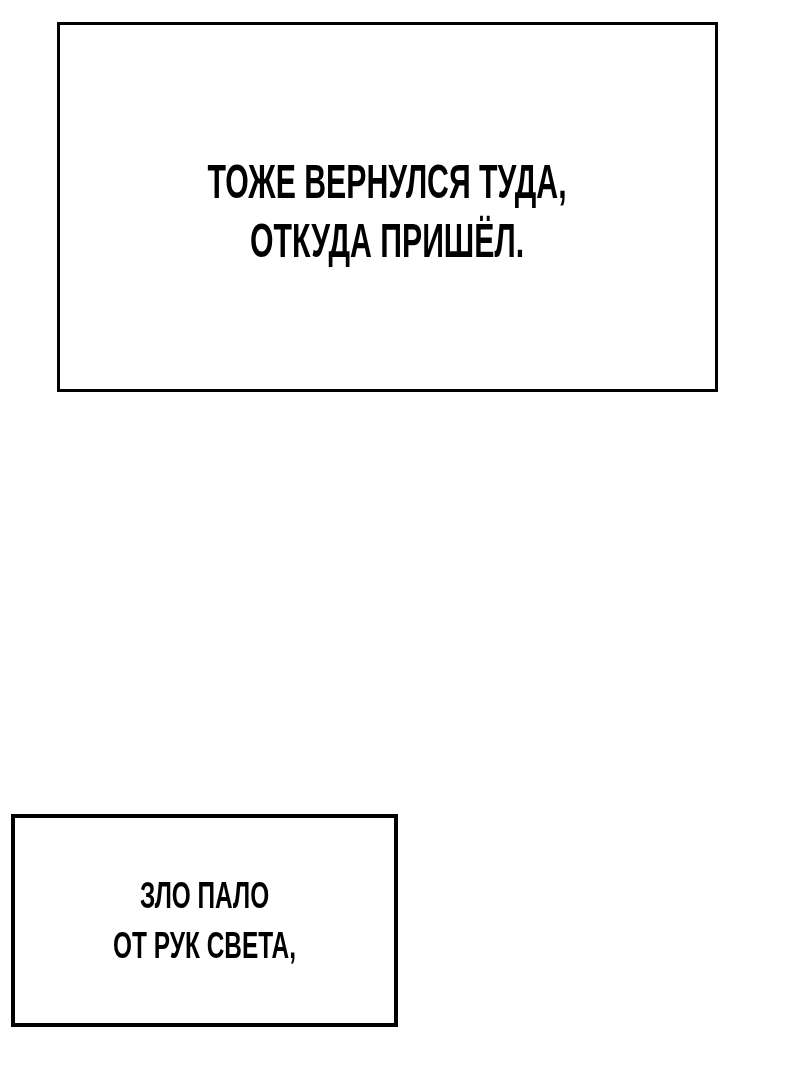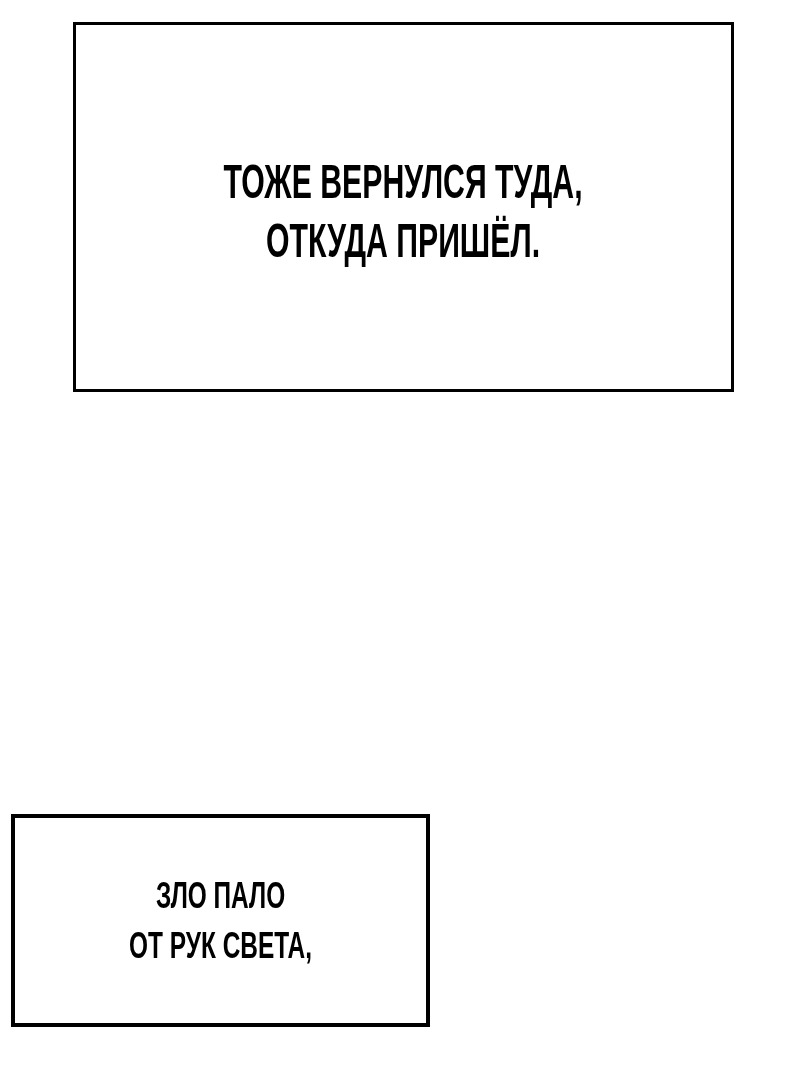--- a/index.html
+++ b/index.html
@@ -23,36 +23,36 @@
     justify-content: center;
   }
   .caption-text {
     text-align: center;
     font-weight: 700;
     color: #000000;
     white-space: nowrap;
     transform-origin: 50% 50%;
   }
   #box-top {
-    left: 73px;
+    left: 57px;
     top: 22px;
     width: 661px;
     height: 370px;
     border: 3px solid #000000;
   }
   #box-top .caption-text {
     font-size: 48px;
     line-height: 59px;
     transform: scaleX(0.63);
     padding-top: 8px;
   }
   #box-bottom {
     left: 11px;
     top: 814px;
-    width: 419px;
+    width: 387px;
     height: 213px;
     border: 4px solid #000000;
   }
   #box-bottom .caption-text {
     font-size: 37px;
     line-height: 50px;
     transform: scaleX(0.66);
   }
 </style>
 </head>

